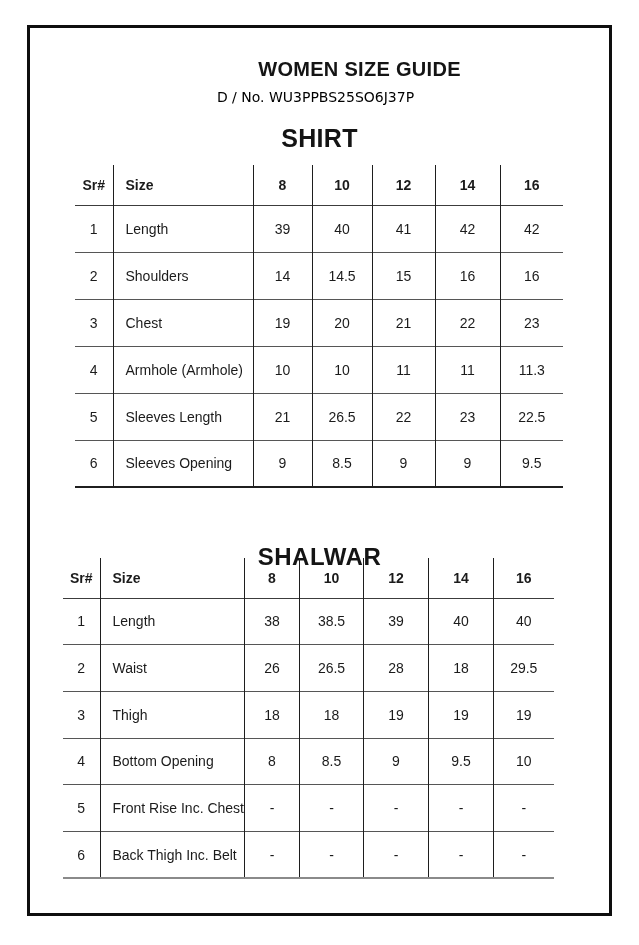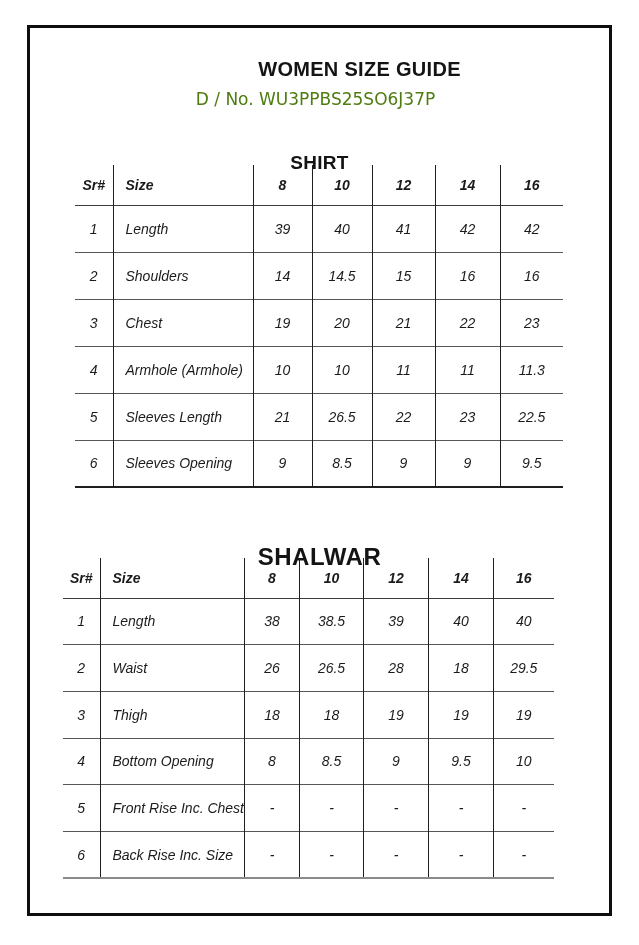--- a/index.html
+++ b/index.html
@@ -36,43 +36,42 @@
     letter-spacing: 0.3px;
     color: #141414;
     padding-left: 40px;
   }
   .design-no {
     position: absolute;
     left: 0; top: 89px;
     width: 631px;
     text-align: center;
     font-family: "DejaVu Sans", sans-serif;
-    font-size: 17px;
+    font-size: 14px;
     font-weight: normal;
-    color: #4d7c0f;
+    color: #000000;
   }
   .table-title {
     position: absolute;
     left: 0;
     width: 639px;
     margin: 0;
     text-align: center;
     font-weight: bold;
     color: #141414;
   }
-  .shirt-title   { top: 152px; font-size: 19px; letter-spacing: 0.3px; }
+  .shirt-title   { top: 124px; font-size: 25px; letter-spacing: 0.3px; }
   .shalwar-title { top: 527px; font-size: 24px; letter-spacing: 0.5px; margin-top: 16px; }
 
   table.size-table {
     position: absolute;
     border-collapse: collapse;
     table-layout: fixed;
     font-size: 14px;
     color: #1b1b1b;
-    font-style: italic;
   }
   #shirt-table   { left: 75px; top: 165px; }
   #shalwar-table { left: 63px; top: 558px; }
 
   table.size-table th,
   table.size-table td {
     border-right: 1.5px solid #1e1e1e;
     padding: 0;
     text-align: center;
     vertical-align: middle;
@@ -260,21 +259,21 @@
           <td>5</td>
           <td>Front Rise Inc. Chest</td>
           <td>-</td>
           <td>-</td>
           <td>-</td>
           <td>-</td>
           <td>-</td>
         </tr>
         <tr>
           <td>6</td>
-          <td>Back Rise Inc. Size</td>
+          <td>Back Thigh Inc. Belt</td>
           <td>-</td>
           <td>-</td>
           <td>-</td>
           <td>-</td>
           <td>-</td>
         </tr>
       </tbody>
     </table>
 </div>
 

